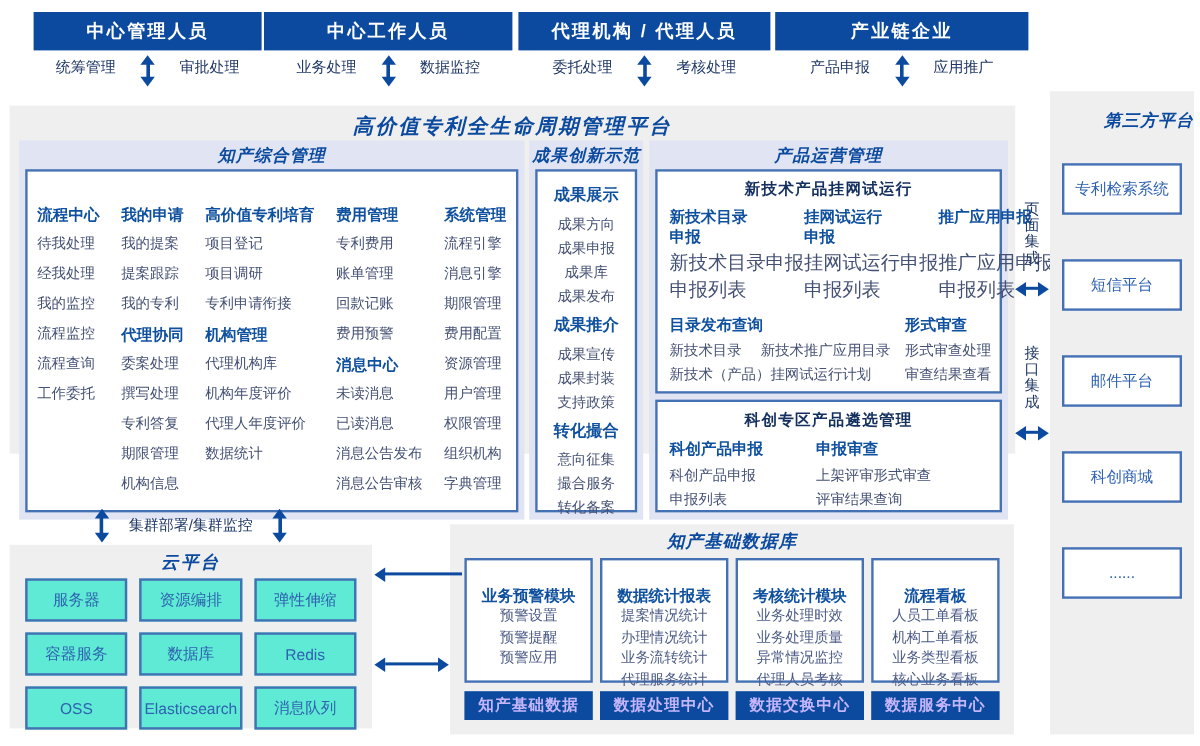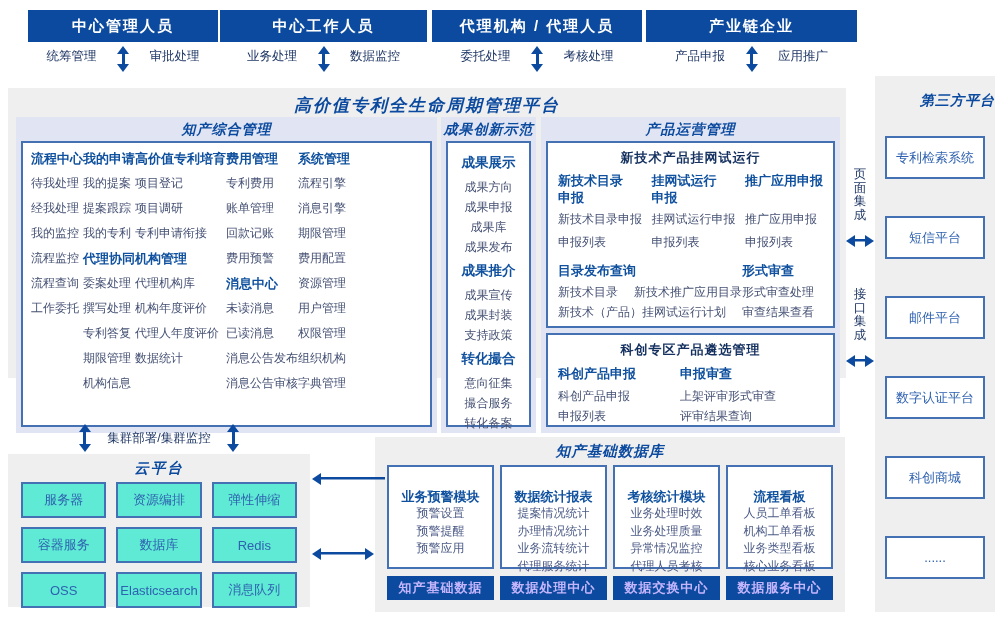--- a/index.html
+++ b/index.html
@@ -41,36 +41,36 @@
 .main{position:absolute;left:8px;top:88px;width:838px;height:290px;background:var(--panel)}
 .main-title{text-align:center;padding-top:6px;font-size:17px;font-weight:bold;font-style:italic;
   color:var(--blue);letter-spacing:2px}
 .sec{position:absolute;top:29px;height:316px;background:var(--secbg)}
 .sec-title{text-align:center;font-size:14px;font-weight:bold;font-style:italic;color:var(--blue);
   padding-top:4px;letter-spacing:1px}
 .sec1{left:8px;width:421px}.sec2{left:433px;width:95px}.sec3{left:533px;width:299px}
 .ibox{position:absolute;left:5px;right:5px;background:#fff;border:2px solid var(--border)}
 .sec1 .ibox,.sec2 .ibox{top:24px;bottom:6px}
 
-.kcols{display:flex;padding:3px 8px 0}
+.kcols{display:flex;justify-content:space-between;padding:23px 8px 0}
 .khead{font-size:13px;font-weight:bold;color:var(--hblue);line-height:25px;white-space:nowrap}
 .kitem{font-size:12px;color:var(--item);line-height:25px;white-space:nowrap}
 
 .glist{padding-top:6px;text-align:center}
 .ghead{font-size:13.5px;font-weight:bold;color:var(--hblue);line-height:22px;margin:3px 0}
 .gitem{font-size:12px;color:var(--item);line-height:20px}
 
 .boxA{top:24px;height:187px}
 .boxB{top:216px;bottom:6px}
 .btitle{text-align:center;font-size:13px;font-weight:bold;color:#14305f;margin-top:6px;letter-spacing:1px}
 .tcols{display:flex;justify-content:space-between;padding:5px 10px 0}
 .tcols .thead{min-height:36px}
 .thead{font-size:13px;font-weight:bold;color:var(--hblue);line-height:17px;white-space:pre-line}
-.titem{font-size:12px;color:var(--item);line-height:23px;white-space:nowrap}
-.tbottom{display:flex;padding:6px 10px 0;gap:0}
+.titem{font-size:16px;color:var(--item);line-height:23px;white-space:nowrap}
+.tbottom{display:flex;padding:6px 10px 0;gap:12px}
 .tbottom .bgroup:first-child{flex:1.72}
 .bgroup{flex:1}
 .bgroup .thead{line-height:22px}
 .brow{display:flex;gap:16px}
 .bitem{font-size:12px;color:var(--item);line-height:20px;white-space:nowrap}
 .scols{display:flex;padding:3px 10px 0}
 .scol:first-child{width:122px}
 .scol .thead{line-height:24px}
 .sitem{font-size:12px;color:var(--item);line-height:20px;white-space:nowrap}
 
@@ -304,21 +304,20 @@
       </div>
     </section>
   </div>
 
   <aside class="sidebar">
     <div class="sidebar-title">第三方平台</div>
     <div class="tplist">
         <div class="tpbox">专利检索系统</div>
         <div class="tpbox">短信平台</div>
         <div class="tpbox">邮件平台</div>
-        <div class="tpbox">数字认证平台</div>
         <div class="tpbox">科创商城</div>
         <div class="tpbox">......</div>
       </div>
   </aside>
 
   <div class="integ integ-page">
     <div class="vtext">页面集成</div>
     <span class="harrow"></span>
   </div>
   <div class="integ integ-api">

